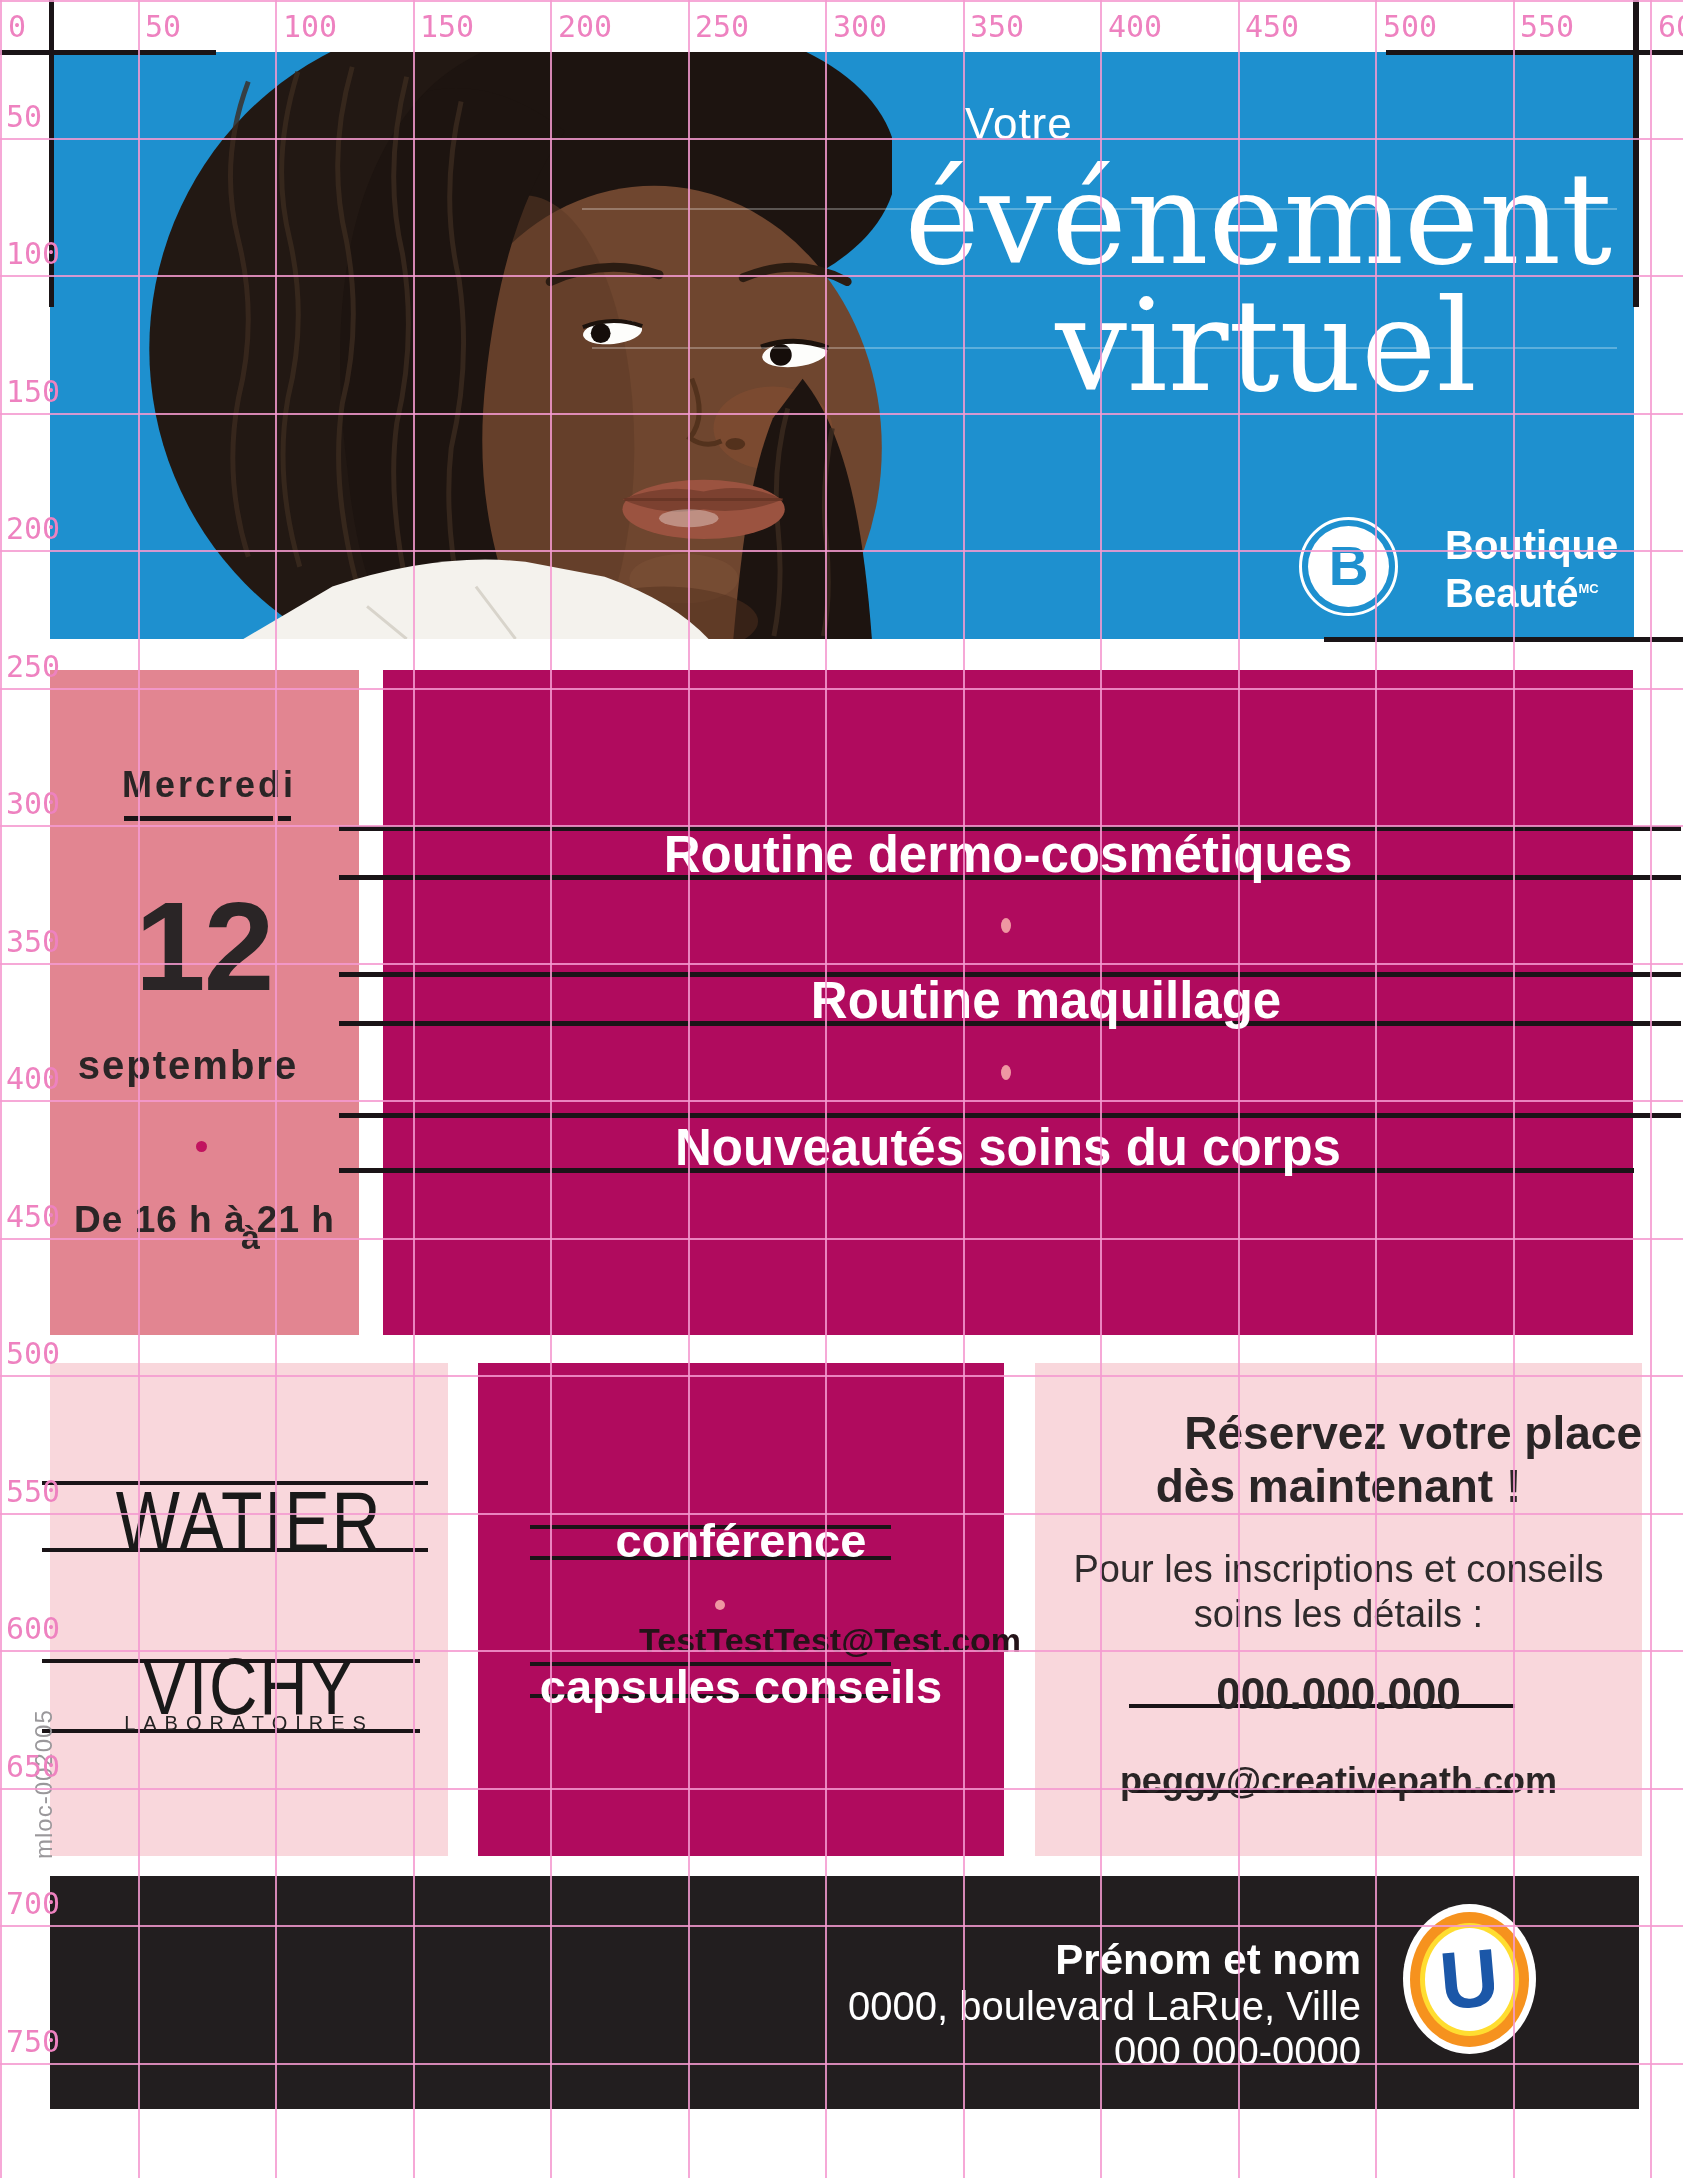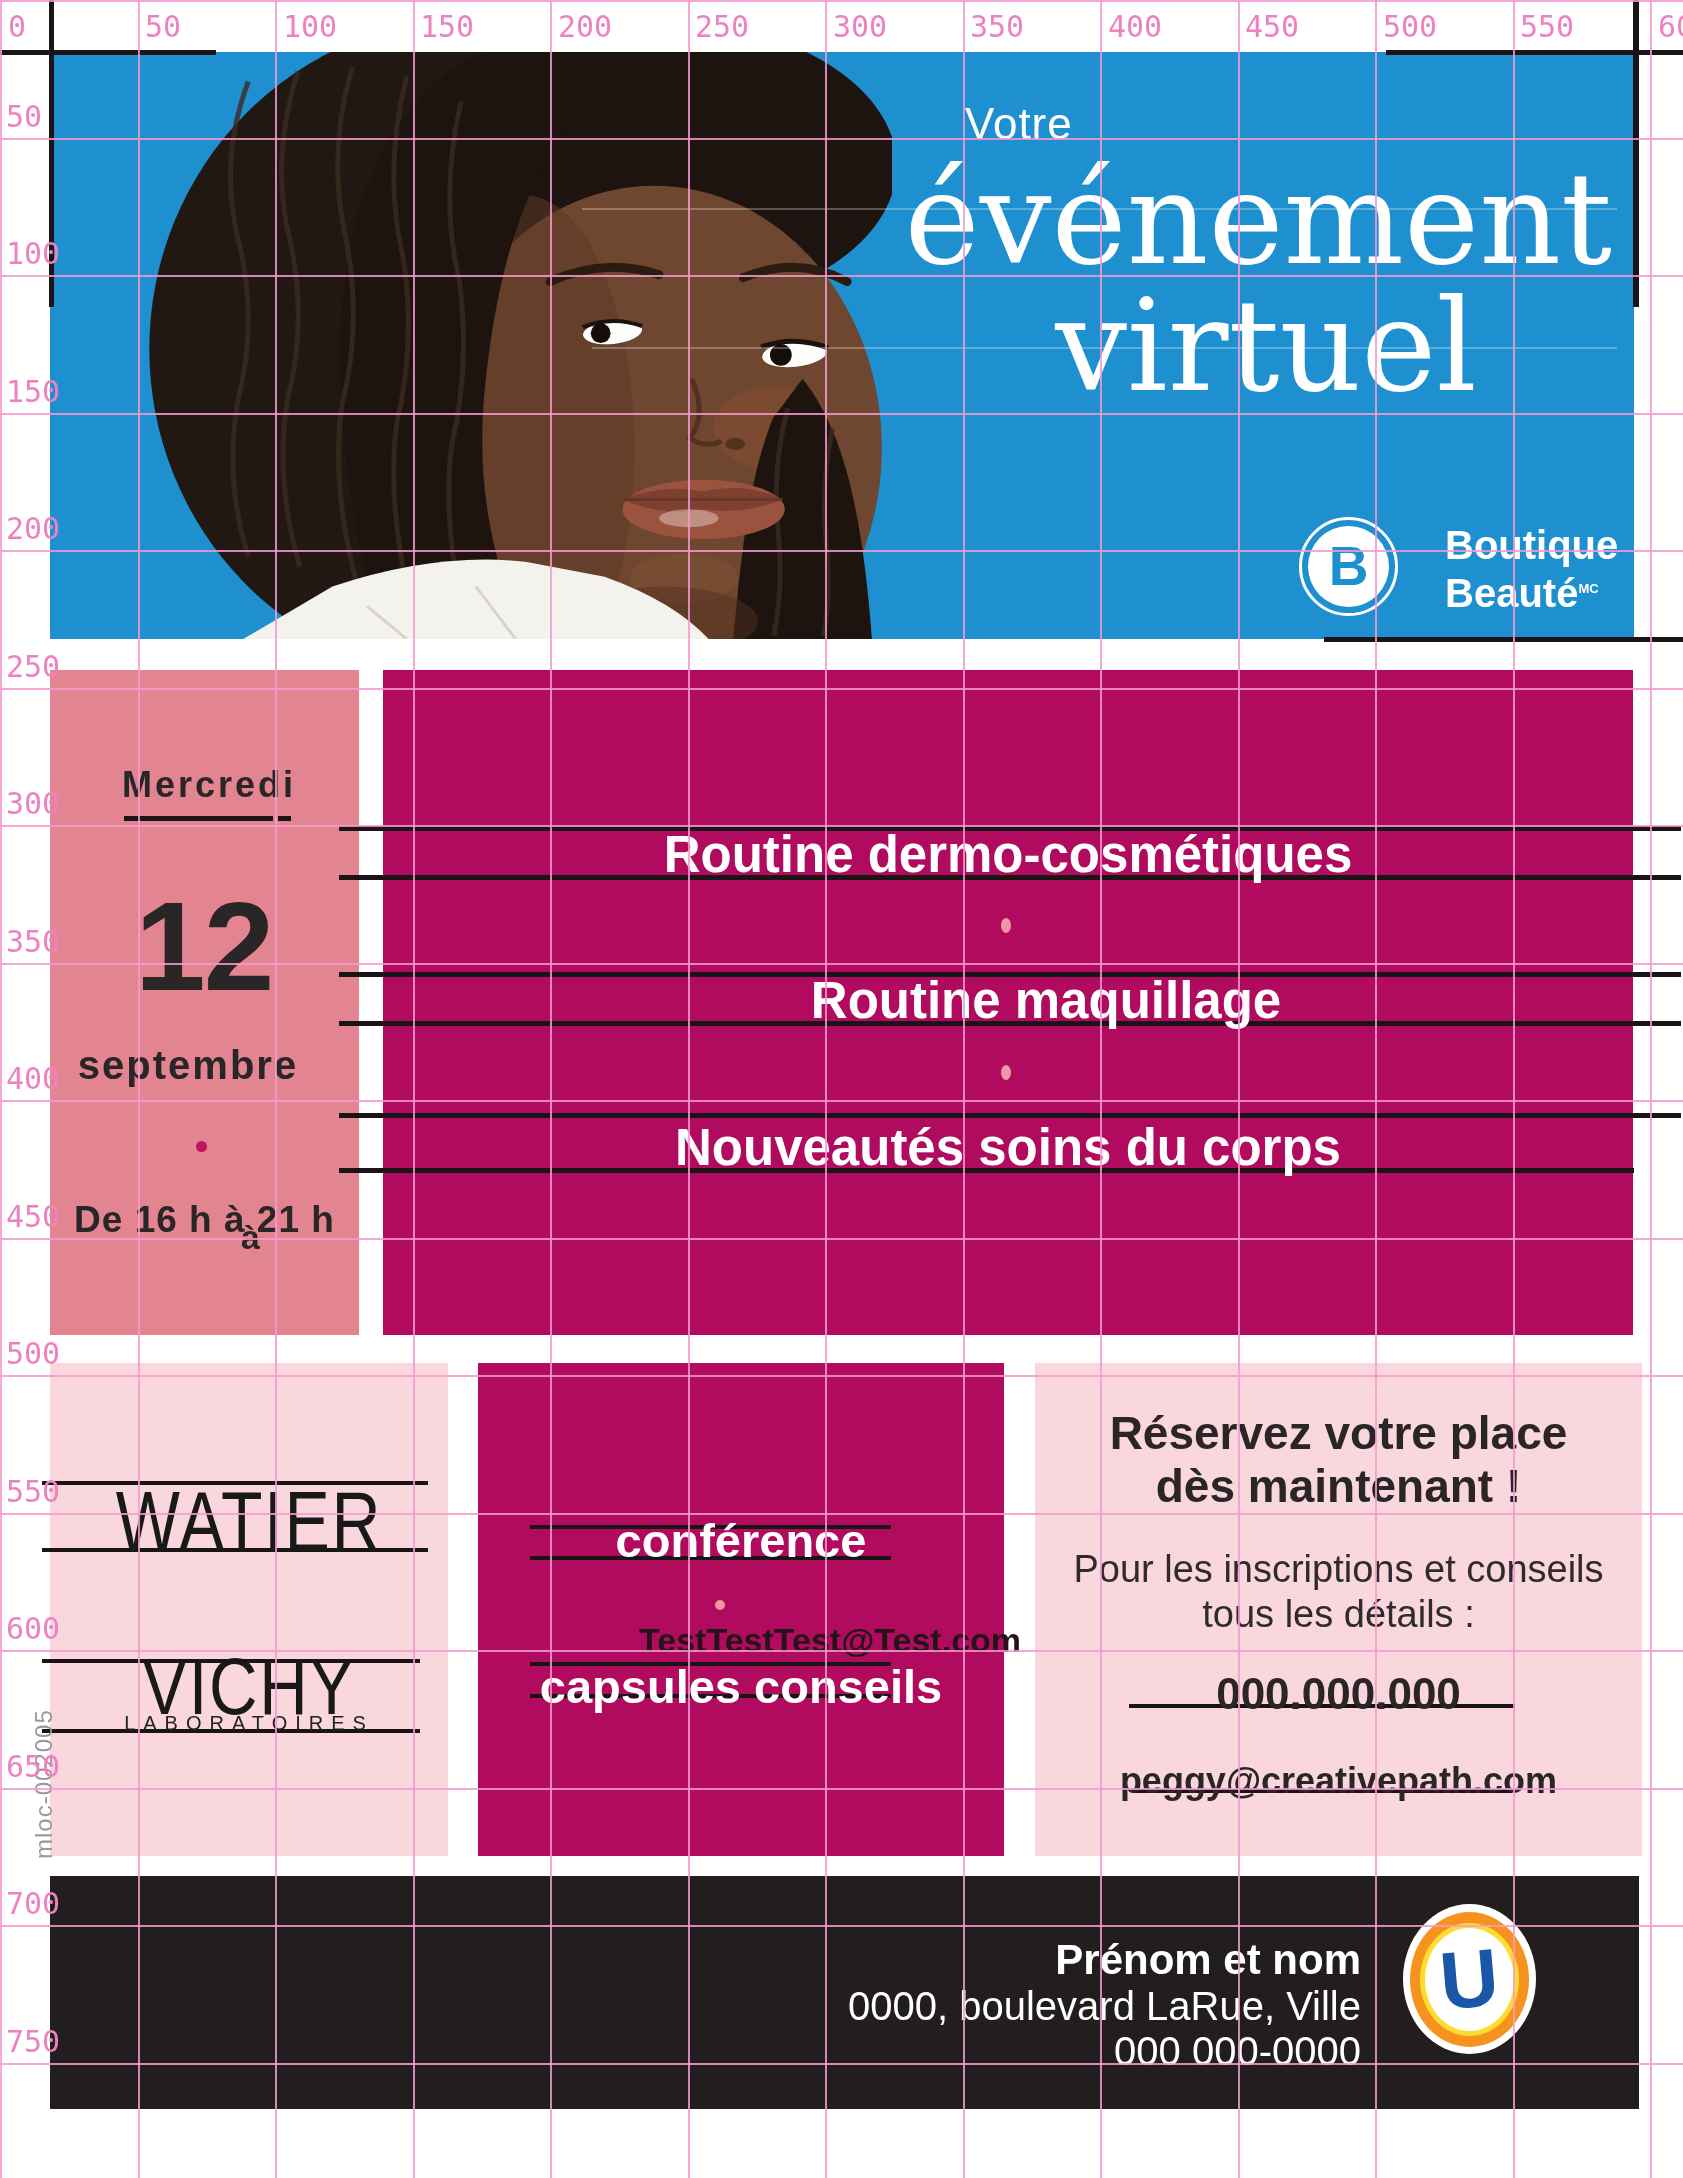--- a/index.html
+++ b/index.html
@@ -133,24 +133,24 @@
 
 <div class="rule" style="left:530px;top:1525px;width:361px;height:4px;"></div>
 <div class="txt white center" style="left:478px;top:1513px;width:526px;font-size:47px;font-weight:bold;">conférence</div>
 <div class="rule" style="left:530px;top:1556px;width:361px;height:4px;"></div>
 <div class="dot" style="left:715px;top:1600px;width:10px;height:10px;background:var(--bullet);"></div>
 <div class="txt" style="left:639px;top:1621px;font-size:34px;font-weight:bold;color:#241318;z-index:22;">TestTestTest@Test.com</div>
 <div class="rule" style="left:530px;top:1662px;width:361px;height:4px;"></div>
 <div class="txt white center" style="left:478px;top:1659px;width:526px;font-size:47px;font-weight:bold;">capsules conseils</div>
 <div class="rule" style="left:530px;top:1694px;width:361px;height:4px;"></div>
 
-<div class="txt dark center" style="left:1035px;top:1406px;width:607px;font-size:46px;font-weight:bold;">Réservez votre place</div>
+<div class="txt dark center" style="left:1035px;top:1406px;width:607px;font-size:46px;font-weight:bold;text-align:right;">Réservez votre place</div>
 <div class="txt dark center" style="left:1035px;top:1459px;width:607px;font-size:46px;font-weight:bold;">dès maintenant !</div>
 <div class="txt center" style="left:1035px;top:1548px;width:607px;font-size:38px;color:#2f2b2c;">Pour les inscriptions et conseils</div>
-<div class="txt center" style="left:1035px;top:1593px;width:607px;font-size:38px;color:#2f2b2c;">tous les détails :</div>
+<div class="txt center" style="left:1035px;top:1593px;width:607px;font-size:38px;color:#2f2b2c;">soins les détails :</div>
 <div class="txt dark center" style="left:1035px;top:1669px;width:607px;font-size:44px;font-weight:bold;">000.000.000</div>
 <div class="rule" style="left:1129px;top:1704px;width:386px;height:4px;"></div>
 <div class="txt dark center" style="left:1035px;top:1760px;width:607px;font-size:36px;font-weight:bold;">peggy@creativepath.com</div>
 <div class="rule" style="left:1132px;top:1789px;width:380px;height:4px;"></div>
 
 <div class="blk footerbar" style="left:50px;top:1876px;width:1589px;height:233px;"></div>
 <div class="txt white" style="right:322px;top:1936px;text-align:right;">
   <div style="font-size:42px;font-weight:bold;line-height:48px;">Prénom et nom</div>
   <div style="font-size:40px;line-height:45px;">0000, boulevard LaRue, Ville</div>
   <div style="font-size:40px;line-height:45px;">000 000-0000</div>

